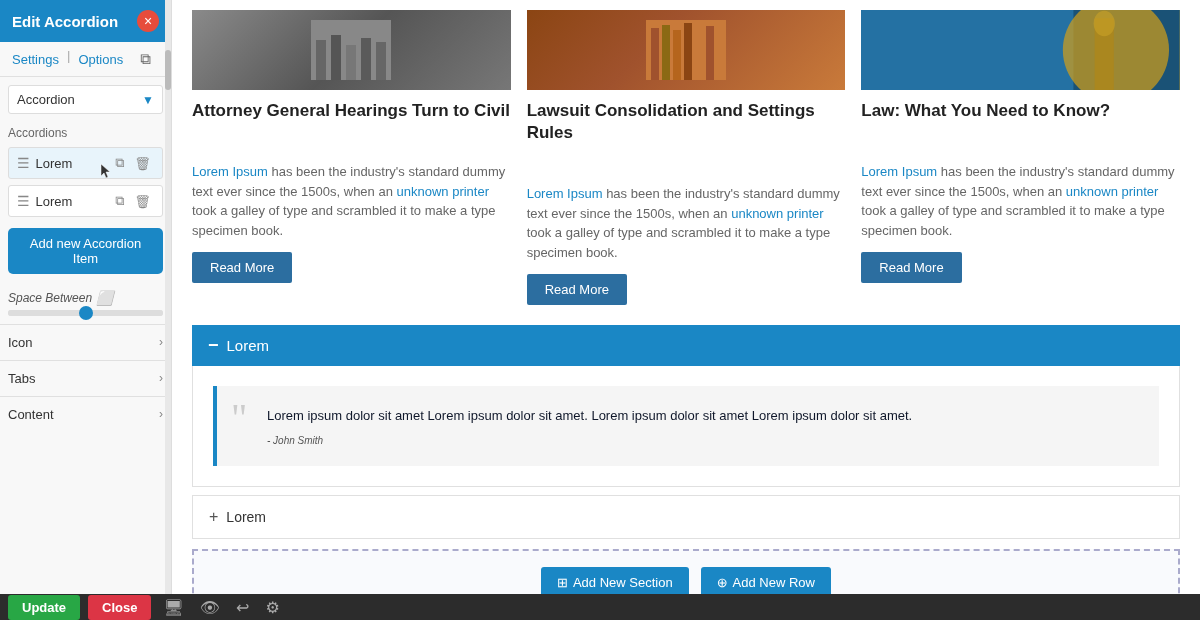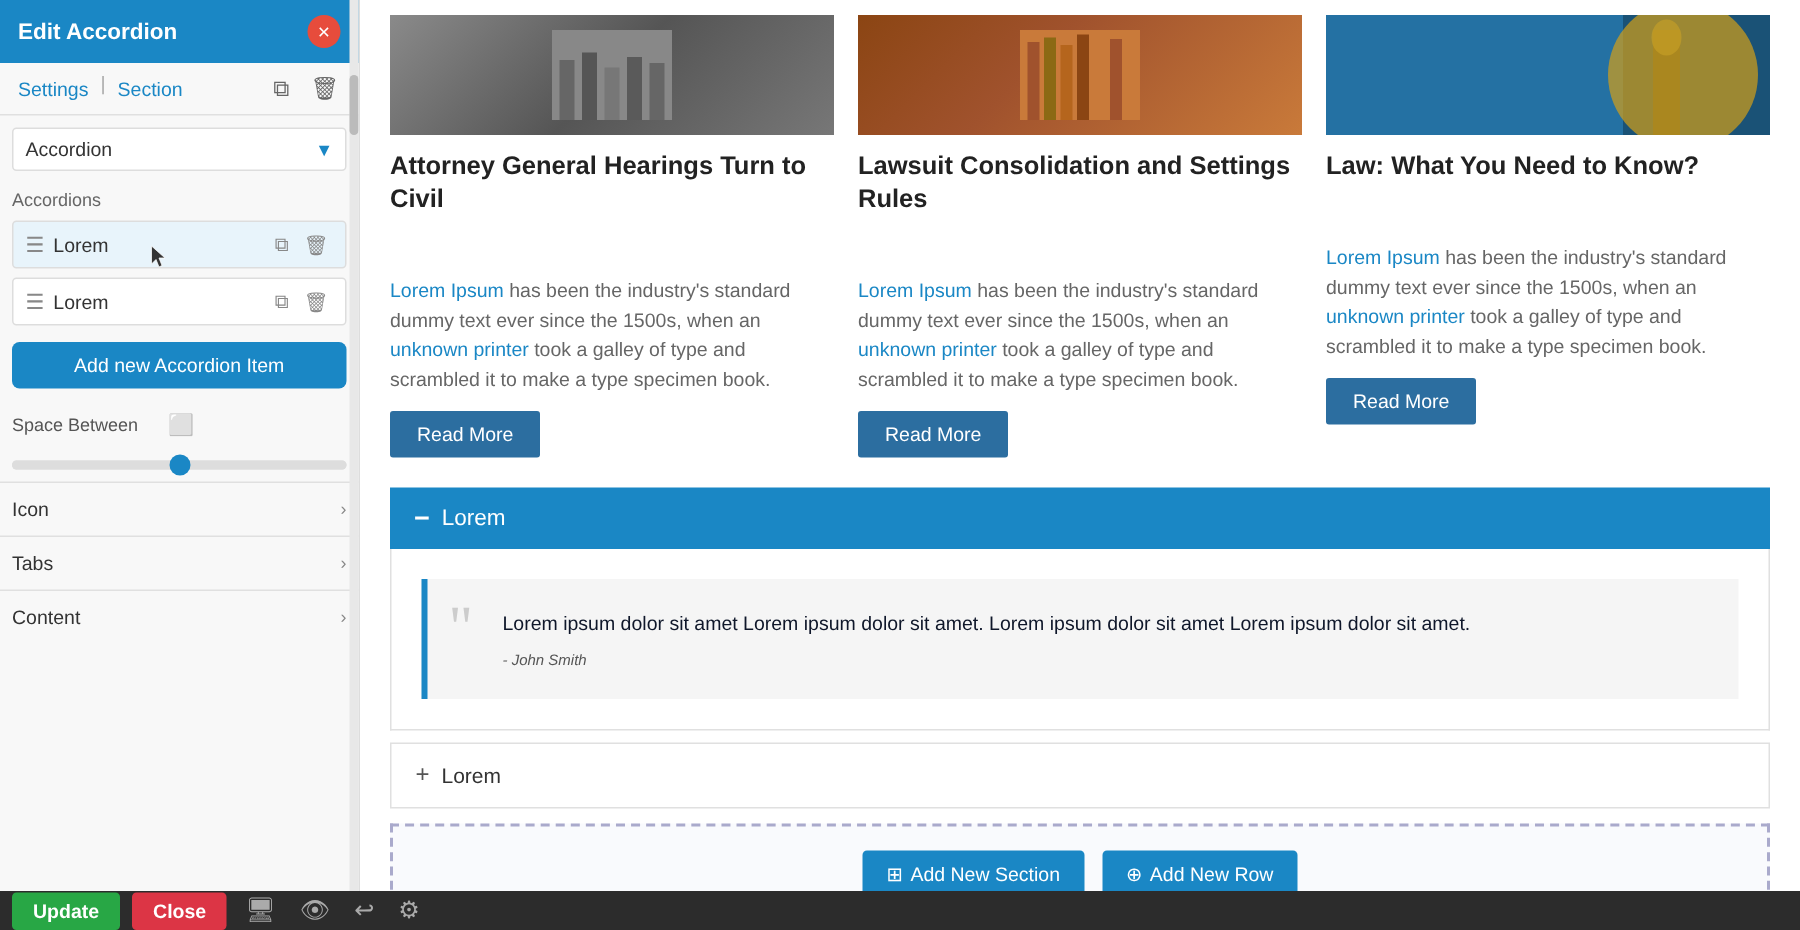--- a/index.html
+++ b/index.html
@@ -52,21 +52,21 @@
     
     .main-layout {
       display: flex;
       flex: 1;
       height: calc(100% - 38px);
       overflow: hidden;
     }
 
     
     .left-panel {
-      width: 240px;
+      width: 172px;
       background: #f8f8f8;
       border-right: 1px solid #ddd;
       display: flex;
       flex-direction: column;
       flex-shrink: 0;
       overflow-y: auto;
     }
     .left-panel-header {
       background: #1a87c5;
       color: white;
@@ -193,22 +193,23 @@
     }
 
     .space-between-section {
       padding: 8px;
     }
     .space-between-label {
       font-size: 12px;
       color: #555;
       display: flex;
       align-items: center;
-      gap: 20px;
-      margin-bottom: 16px;
+      gap: 4px;
+      margin-bottom: 4px;
+      font-style: italic;
     }
     .space-between-label .monitor-icon {
       font-size: 14px;
       color: #555;
     }
     .slider-container {
       position: relative;
       height: 6px;
       background: #ddd;
       border-radius: 3px;
@@ -446,21 +447,21 @@
 
   <div class="left-panel" style="position:relative;">
     <div class="left-panel-header">
       <span>Edit Accordion</span>
       <button class="close-x">×</button>
     </div>
 
     <div class="panel-tabs">
       <button class="panel-tab">Settings</button>
       <span class="panel-tab-separator">|</span>
-      <button class="panel-tab">Section</button>
+      <button class="panel-tab">Options</button>
       <div style="flex:1"></div>
       <button class="panel-icon-btn">⧉</button>
       <button class="panel-icon-btn">🗑</button>
     </div>
 
     <div class="accordion-section">
       <button class="accordion-dropdown">
         <span>Accordion</span>
         <span class="chevron">▼</span>
       </button>

